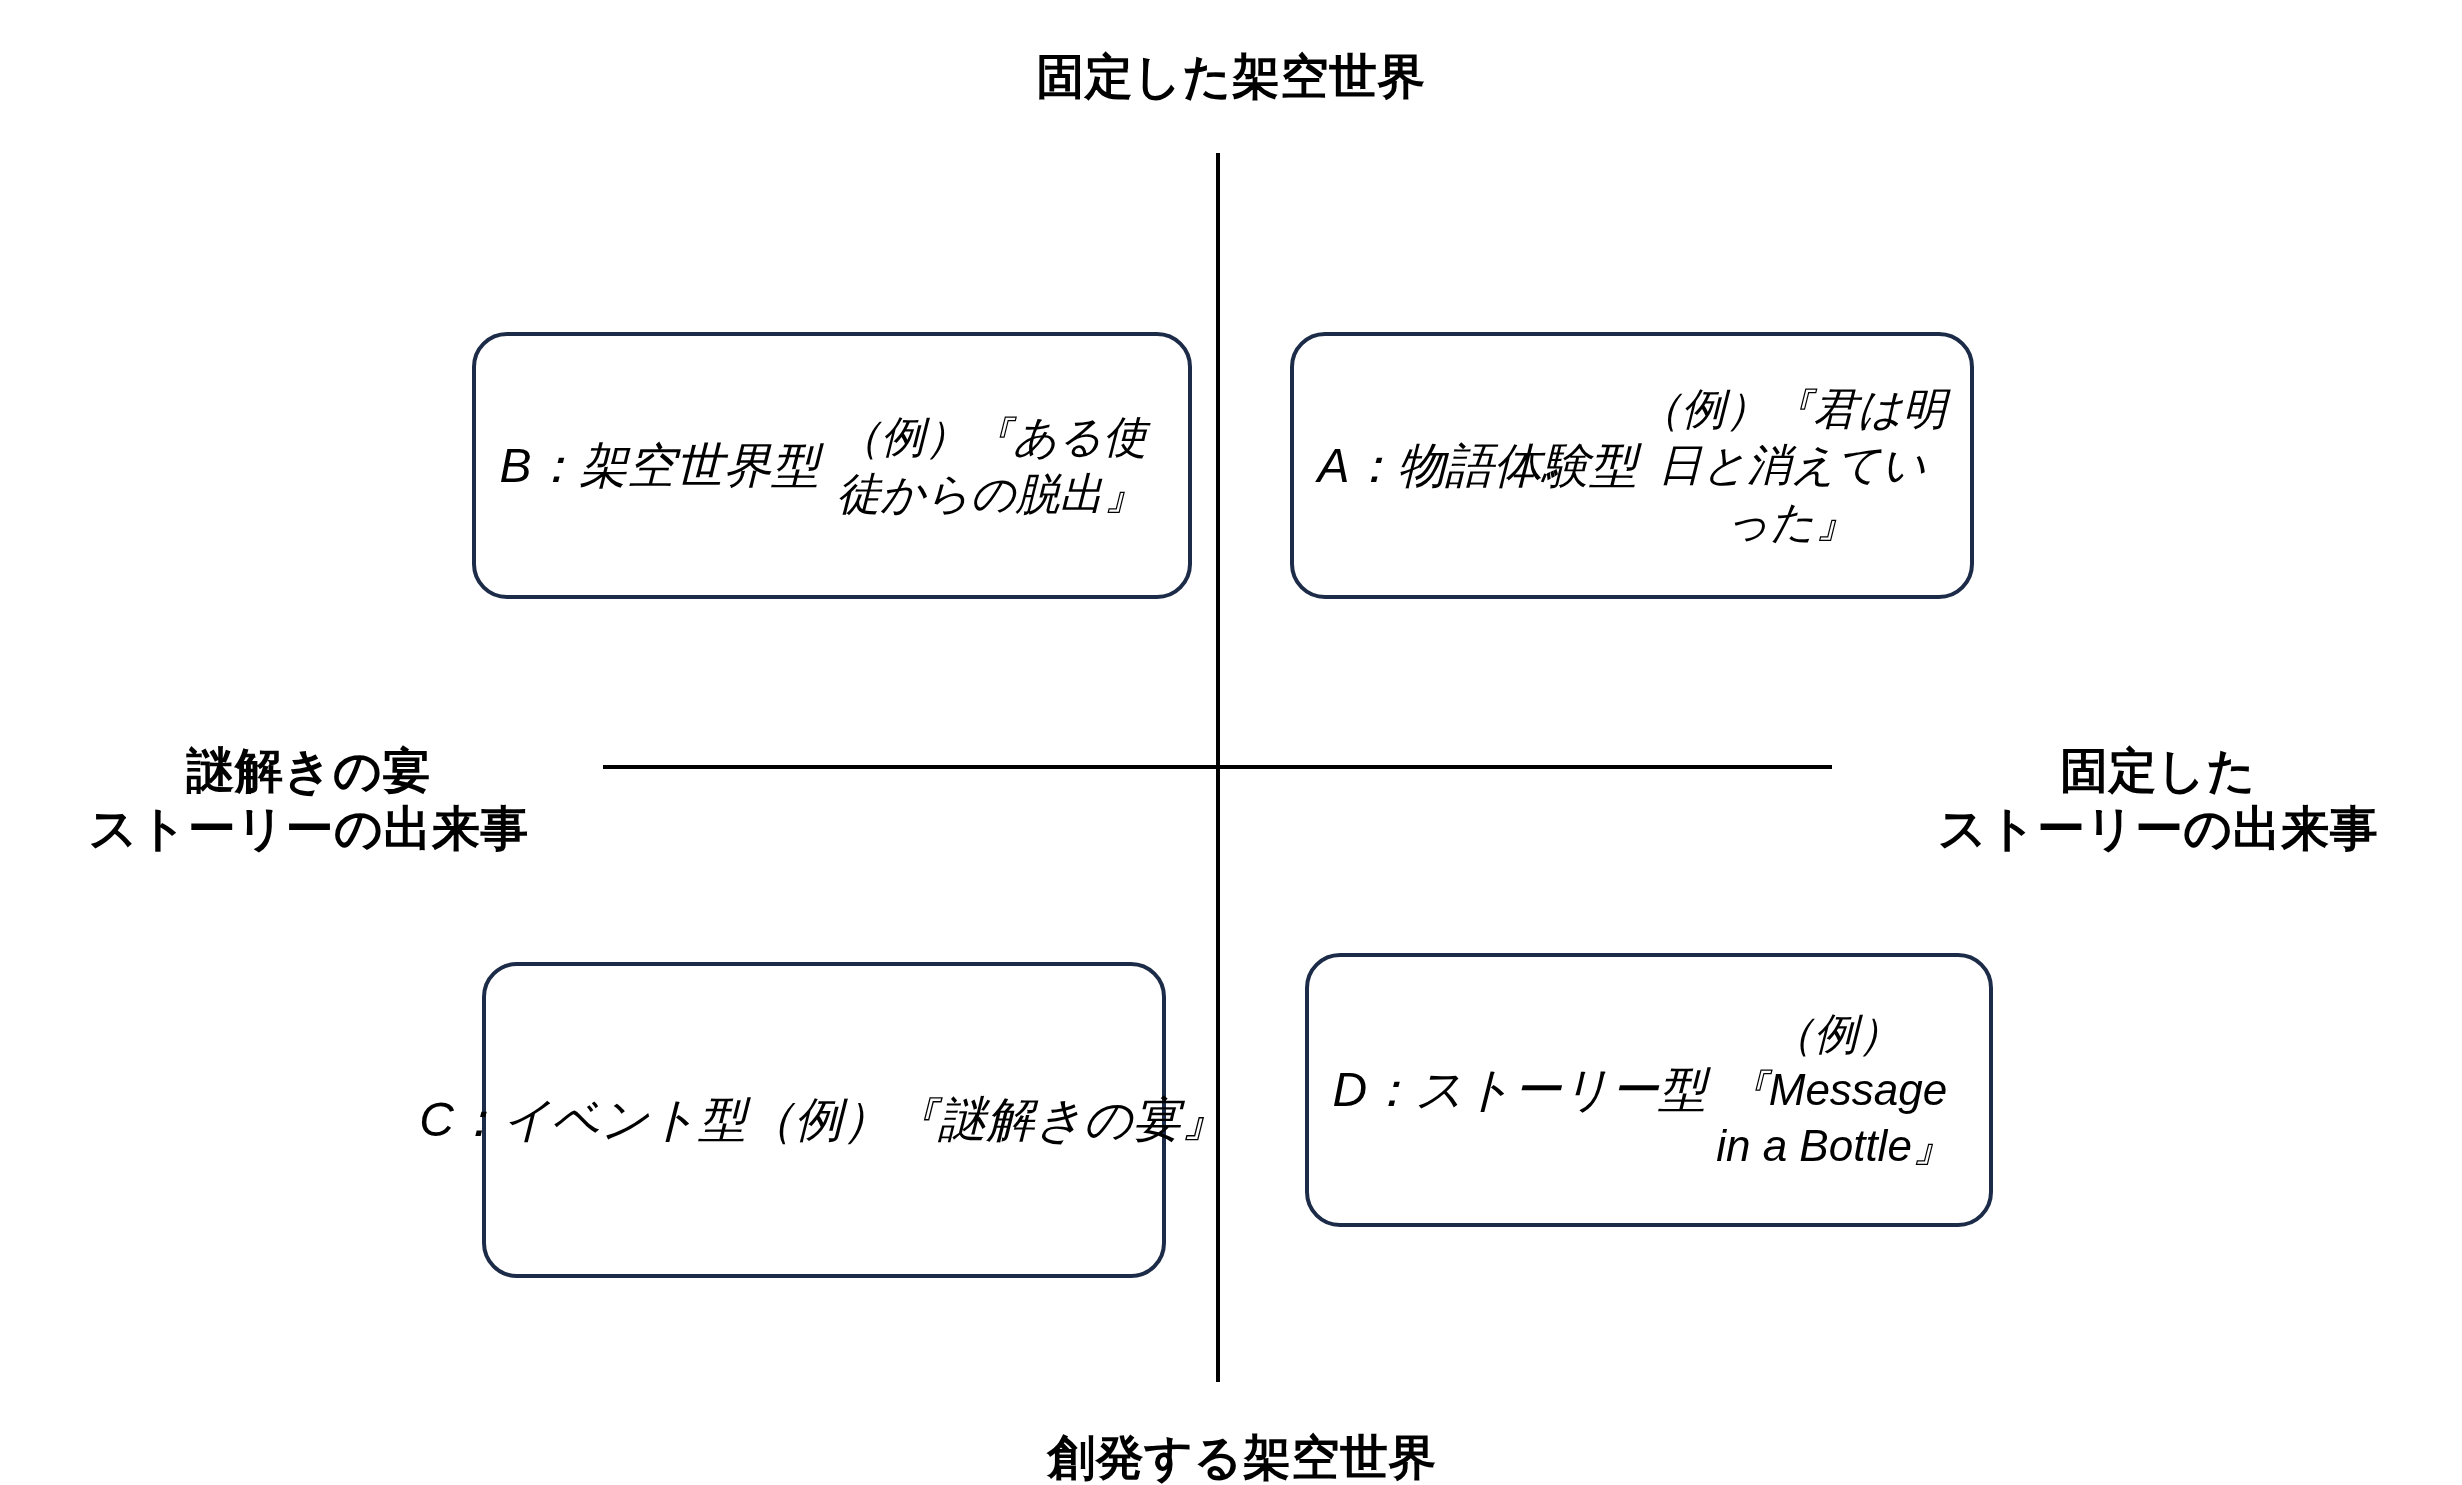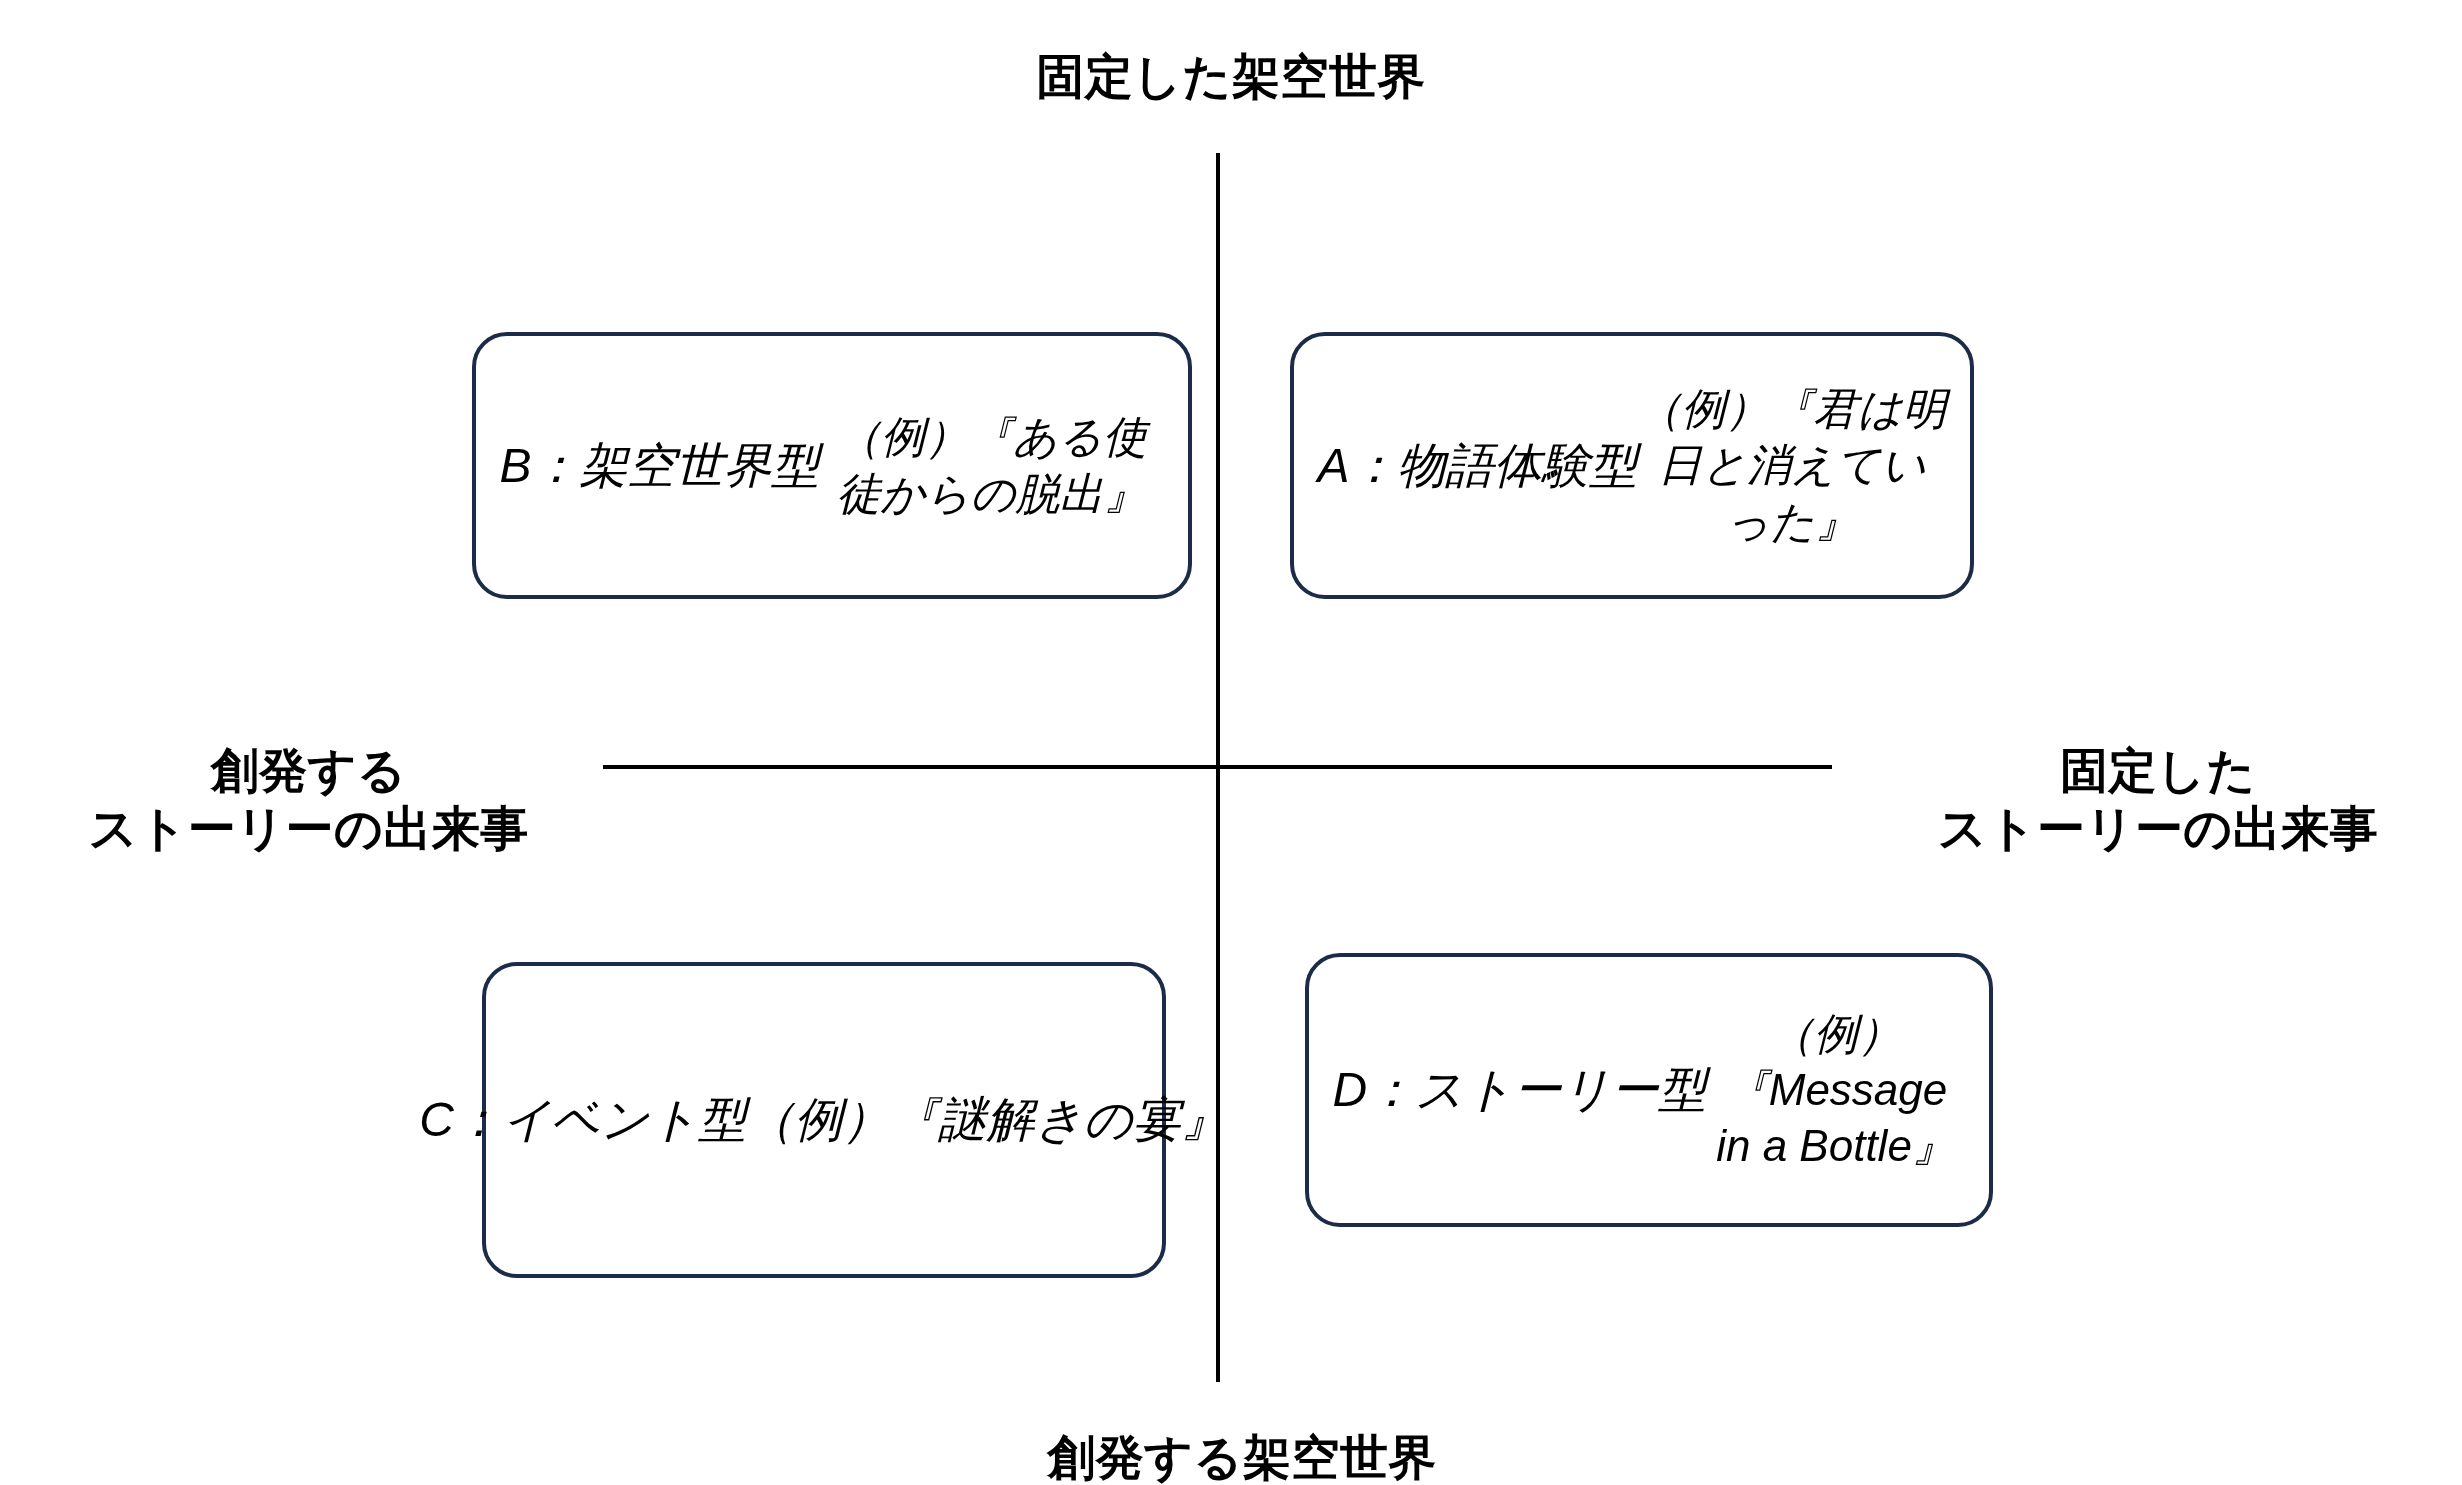--- a/index.html
+++ b/index.html
@@ -129,21 +129,21 @@
 
   <div class="pole pole-top">
     <span class="ln">固定した架空世界</span>
   </div>
 
   <div class="pole pole-bottom">
     <span class="ln">創発する架空世界</span>
   </div>
 
   <div class="pole pole-left">
-    <span class="ln">創発する</span>
+    <span class="ln">謎解きの宴</span>
     <span class="ln">ストーリーの出来事</span>
   </div>
 
   <div class="pole pole-right">
     <span class="ln">固定した</span>
     <span class="ln">ストーリーの出来事</span>
   </div>
 
   <div class="qbox" id="box-b">
     <span class="line">B：架空世界型</span>

